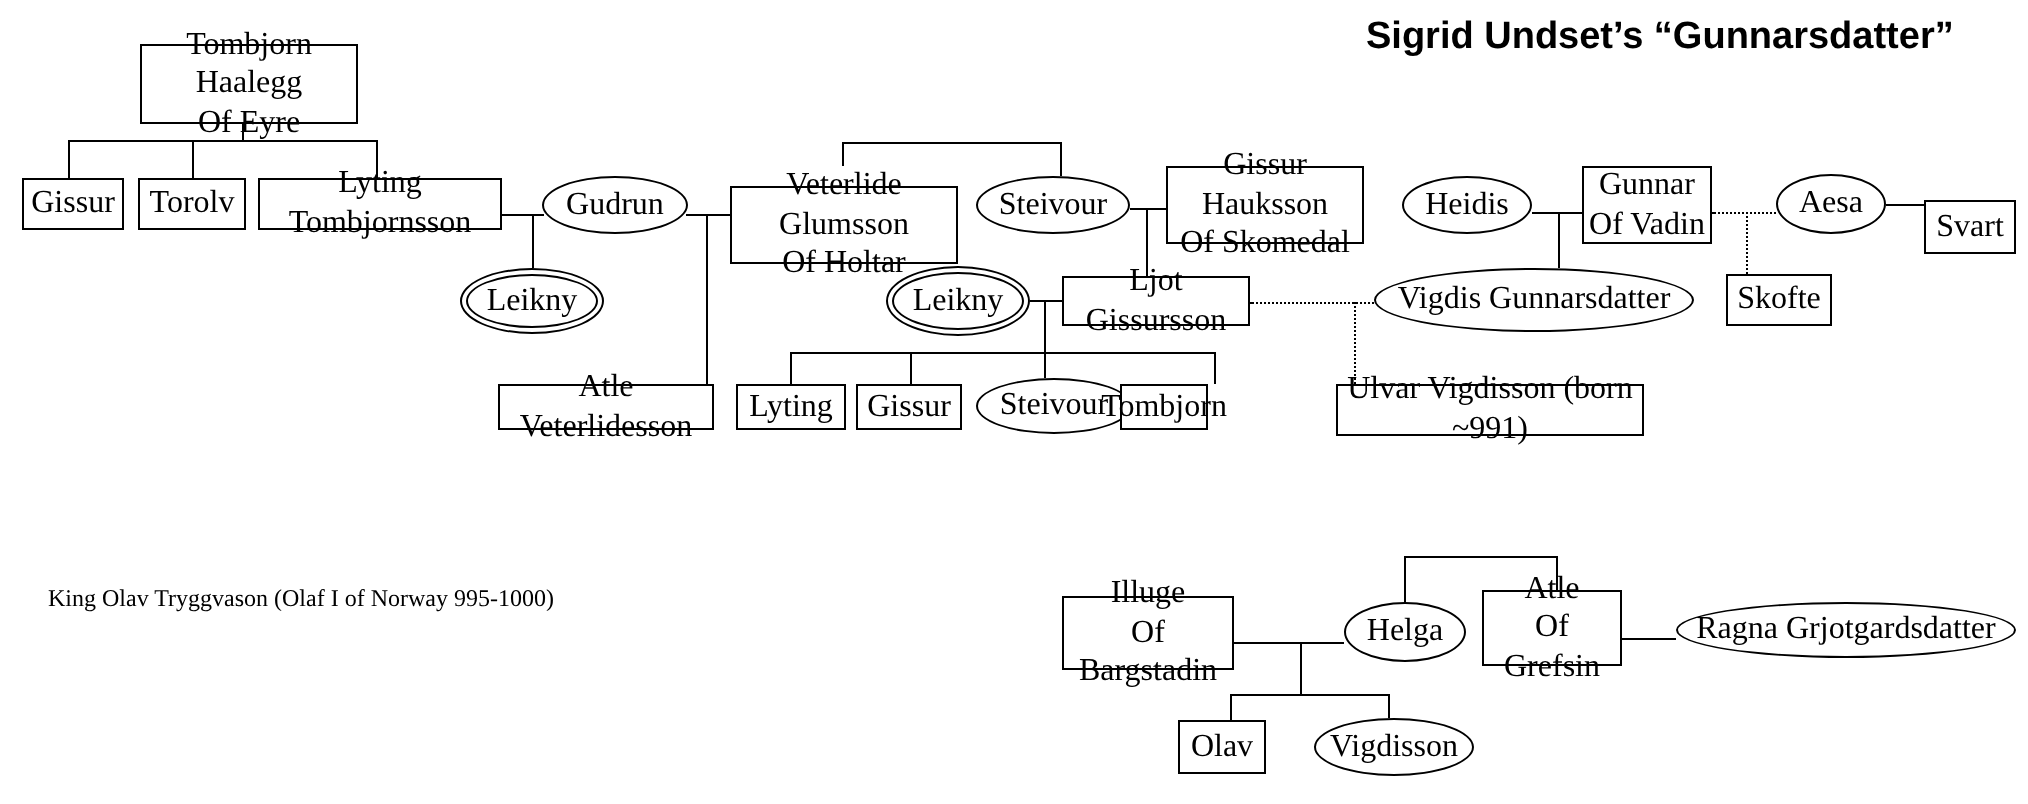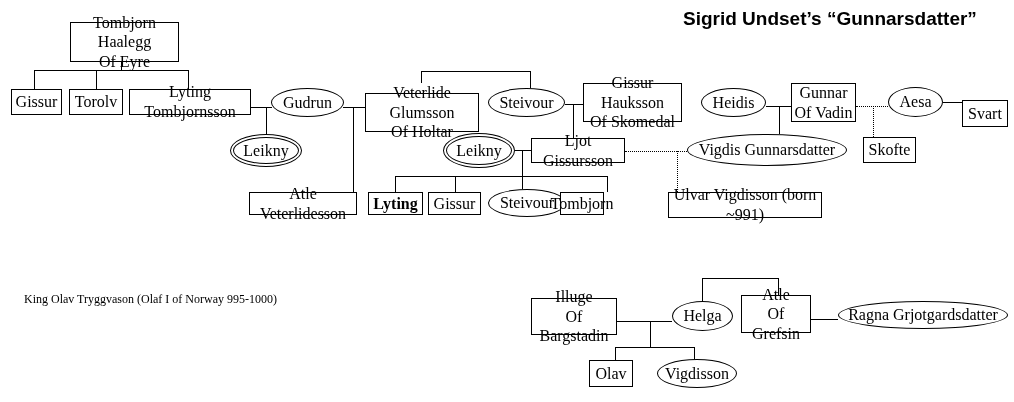--- a/index.html
+++ b/index.html
@@ -91,21 +91,21 @@
   <div class="vline" style="left:573px; top:104px; height:34px;"></div>
   <div class="node ellipse double" style="left:443px; top:133px; width:72px; height:35px;">Leikny</div>
   <div class="hline" style="left:515px; top:150px; width:16px;"></div>
   <div class="node box" style="left:531px; top:138px; width:94px; height:25px;">Ljot Gissursson</div>
   <div class="vline" style="left:522px; top:150px; height:26px;"></div>
   <div class="hline" style="left:395px; top:176px; width:212px;"></div>
   <div class="vline" style="left:395px; top:176px; height:16px;"></div>
   <div class="vline" style="left:455px; top:176px; height:16px;"></div>
   <div class="vline" style="left:522px; top:176px; height:13px;"></div>
   <div class="vline" style="left:607px; top:176px; height:16px;"></div>
-  <div class="node box" style="left:368px; top:192px; width:55px; height:23px;font-weight:bold;">Lyting</div>
+  <div class="node box" style="left:368px; top:192px; width:55px; height:23px;">Lyting</div>
   <div class="node box" style="left:428px; top:192px; width:53px; height:23px;">Gissur</div>
   <div class="node ellipse" style="left:488px; top:189px; width:78px; height:28px;">Steivour</div>
   <div class="node box" style="left:560px; top:192px; width:44px; height:23px;">Tombjorn</div>
   <div class="hline dotted" style="left:625px; top:151px; width:62px;"></div>
   <div class="vline dotted" style="left:677px; top:151px; height:41px;"></div>
   <div class="node box" style="left:668px; top:192px; width:154px; height:26px;">Ulvar Vigdisson (born ~991)</div>
 
   <div class="node ellipse" style="left:701px; top:88px; width:65px; height:29px;">Heidis</div>
   <div class="hline" style="left:766px; top:106px; width:25px;"></div>
   <div class="node box" style="left:791px; top:83px; width:65px; height:39px;">Gunnar

